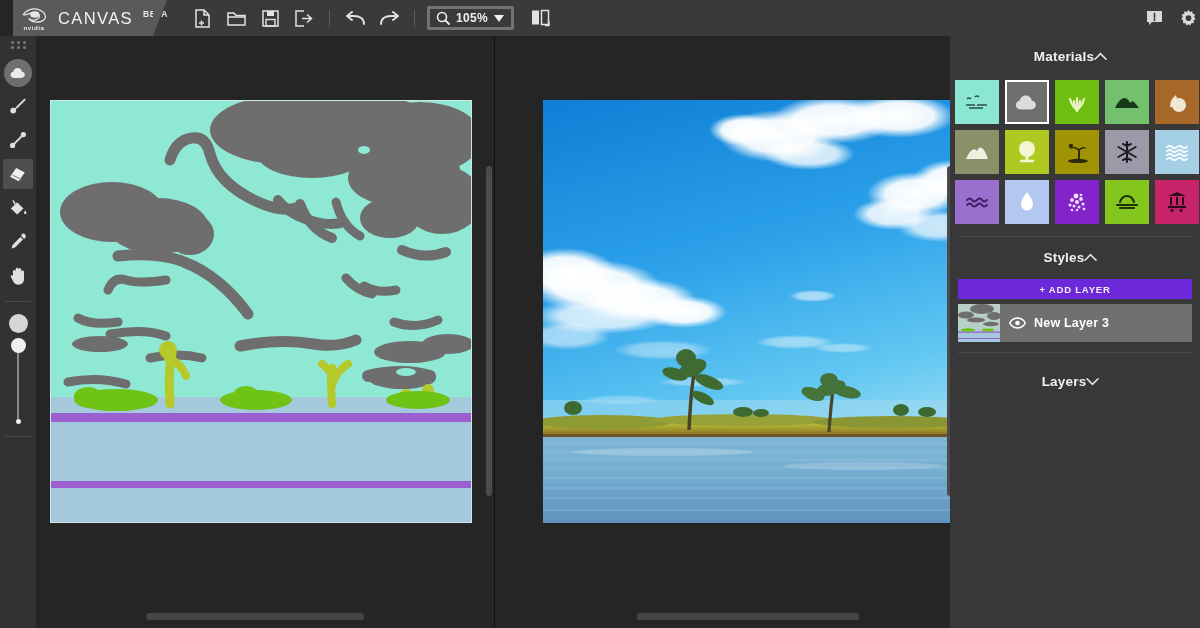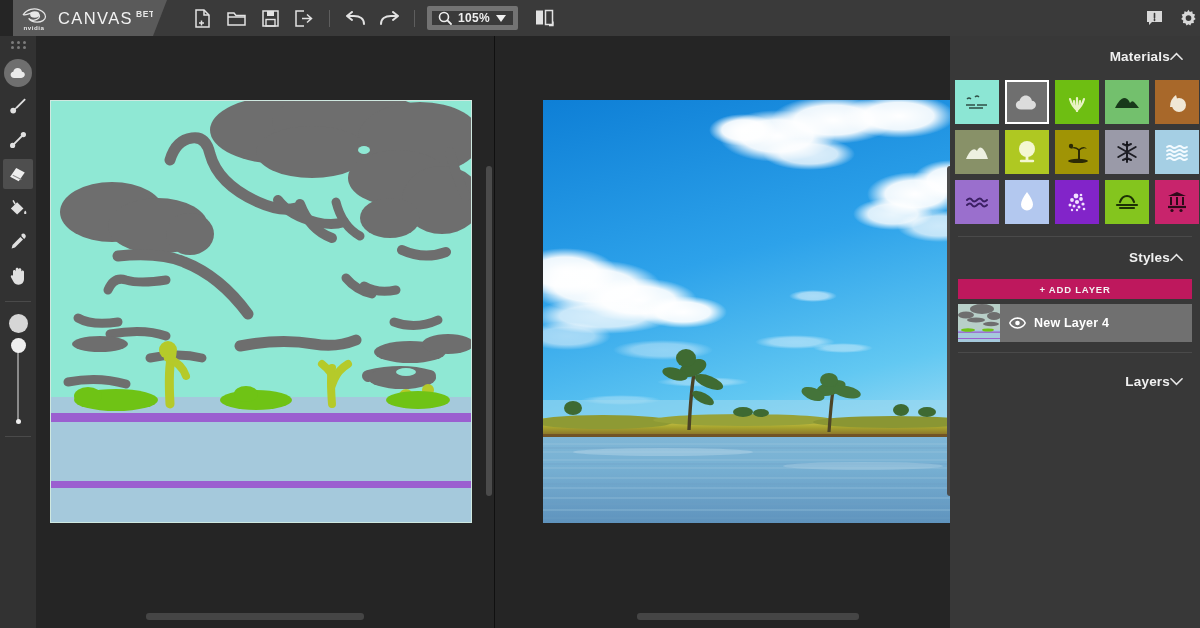--- a/index.html
+++ b/index.html
@@ -29,31 +29,31 @@
   .nv-word {
     font-size: 6.2px; letter-spacing: .5px; color: #e8e8e8;
     font-weight: bold; margin-top: 1px;
   }
   .brand-title {
     margin-left: 11px; color: #f2f2f2; font-size: 16.5px;
     letter-spacing: 1.4px; font-weight: 400;
   }
   .brand-beta {
     color: #e6e6e6; font-size: 8.5px; font-weight: bold;
-    letter-spacing: .6px; margin-left: 3px; align-self: flex-start; margin-top: 9px;
+    letter-spacing: .6px; margin-left: 10px; align-self: flex-start; margin-top: 9px;
   }
   .tb-group { display: flex; align-items: center; }
   .tb-btn {
     width: 34px; height: 36px; display: flex; align-items: center; justify-content: center;
     cursor: pointer;
   }
   .tb-sep { width: 1px; height: 17px; background: #5e5e5e; margin: 0 8px; }
   .zoombox {
     display: flex; align-items: center; gap: 6px; height: 24px;
-    border: 5px solid #737373; border-radius: 2px; padding: 0 7px 0 6px;
+    border: 3px solid #737373; border-radius: 2px; padding: 0 7px 0 6px;
     cursor: pointer;
   }
   .zoom-val { color: #efefef; font-size: 12px; font-weight: bold; letter-spacing: .3px; }
   .caret-d { width: 0; height: 0; border-left: 5px solid transparent; border-right: 5px solid transparent; border-top: 7px solid #efefef; }
   .spacer { flex: 1; }
 
   
   .lefttool {
     position: absolute; left: 0; top: 36px; width: 36px; height: 592px;
     background: #323232; display: flex; flex-direction: column; align-items: center;
@@ -92,38 +92,38 @@
   
   .vscroll { position: absolute; width: 6px; border-radius: 3px; background: #4b4b4b; }
   .hscroll { position: absolute; height: 7px; border-radius: 3px; background: #454545; }
 
   
   .rightpanel {
     position: absolute; left: 950px; top: 36px; width: 250px; height: 592px;
     background: #383838;
   }
   .sec-head {
-    height: 40px; display: flex; align-items: center; justify-content: flex-end;
+    height: 40px; display: flex; align-items: center; justify-content: center;
     padding: 0 17px 0 8px; cursor: pointer;
   }
   .sec-title { color: #f0f0f0; font-size: 13.5px; font-weight: bold; letter-spacing: .2px; }
   .chev { width: 13px; height: 9px; }
   .matgrid {
     display: grid; grid-template-columns: repeat(5, 44px); gap: 6px;
     padding: 4px 0 0 5px;
   }
   .mat {
     width: 44px; height: 44px; display: flex; align-items: center; justify-content: center;
     cursor: pointer; position: relative;
   }
   .mat.sel { outline: 2px solid #ffffff; outline-offset: -2px; box-shadow: inset 0 0 0 4px #6f6f6f; }
   .hr { height: 1px; background: #4a4a4a; margin: 12px 8px 0; }
 
   .addlayer {
-    margin: 2px 8px 0; height: 20px; background: #be185d;
+    margin: 2px 8px 0; height: 20px; background: #6d28d9;
     display: flex; align-items: center; justify-content: center; cursor: pointer;
   }
   .addlayer span { color: #f3f3f3; font-size: 9.5px; font-weight: bold; letter-spacing: .8px; }
   .layerrow {
     margin: 5px 8px 0; height: 38px; background: #707070;
     display: flex; align-items: center; cursor: pointer;
   }
   .lthumb { width: 42px; height: 38px; display: block; }
   .leye { width: 34px; display: flex; align-items: center; justify-content: center; cursor: pointer; }
   .lname { color: #ffffff; font-size: 12.5px; font-weight: bold; letter-spacing: .2px; }
@@ -658,21 +658,21 @@
         <rect y="34" width="42" height="1" fill="#9b5fd0"></rect>
         <ellipse cx="10" cy="26" rx="7" ry="1.8" fill="#6fc315"></ellipse>
         <ellipse cx="30" cy="26" rx="6" ry="1.6" fill="#6fc315"></ellipse>
       </svg>
       <span class="leye">
         <svg width="17" height="12" viewBox="0 0 17 12">
           <path d="M8.5 1C4 1 1.4 4.2.8 6c.6 1.8 3.2 5 7.7 5s7.1-3.2 7.7-5c-.6-1.8-3.2-5-7.7-5z" fill="none" stroke="#ffffff" stroke-width="1.5"></path>
           <circle cx="8.5" cy="6" r="2.3" fill="#ffffff"></circle>
         </svg>
       </span>
-      <span class="lname">New Layer 4</span>
+      <span class="lname">New Layer 3</span>
     </div>
 
     <div class="hr2"></div>
 
     <div class="sec-head" style="margin-top:8px;">
       <span class="sec-title">Layers</span>
       <svg class="chev" viewBox="0 0 14 9">
         <path d="M1 1.5L7 7.5l6-6" fill="none" stroke="#e6e6e6" stroke-width="1.7" stroke-linecap="round"></path>
       </svg>
     </div>

